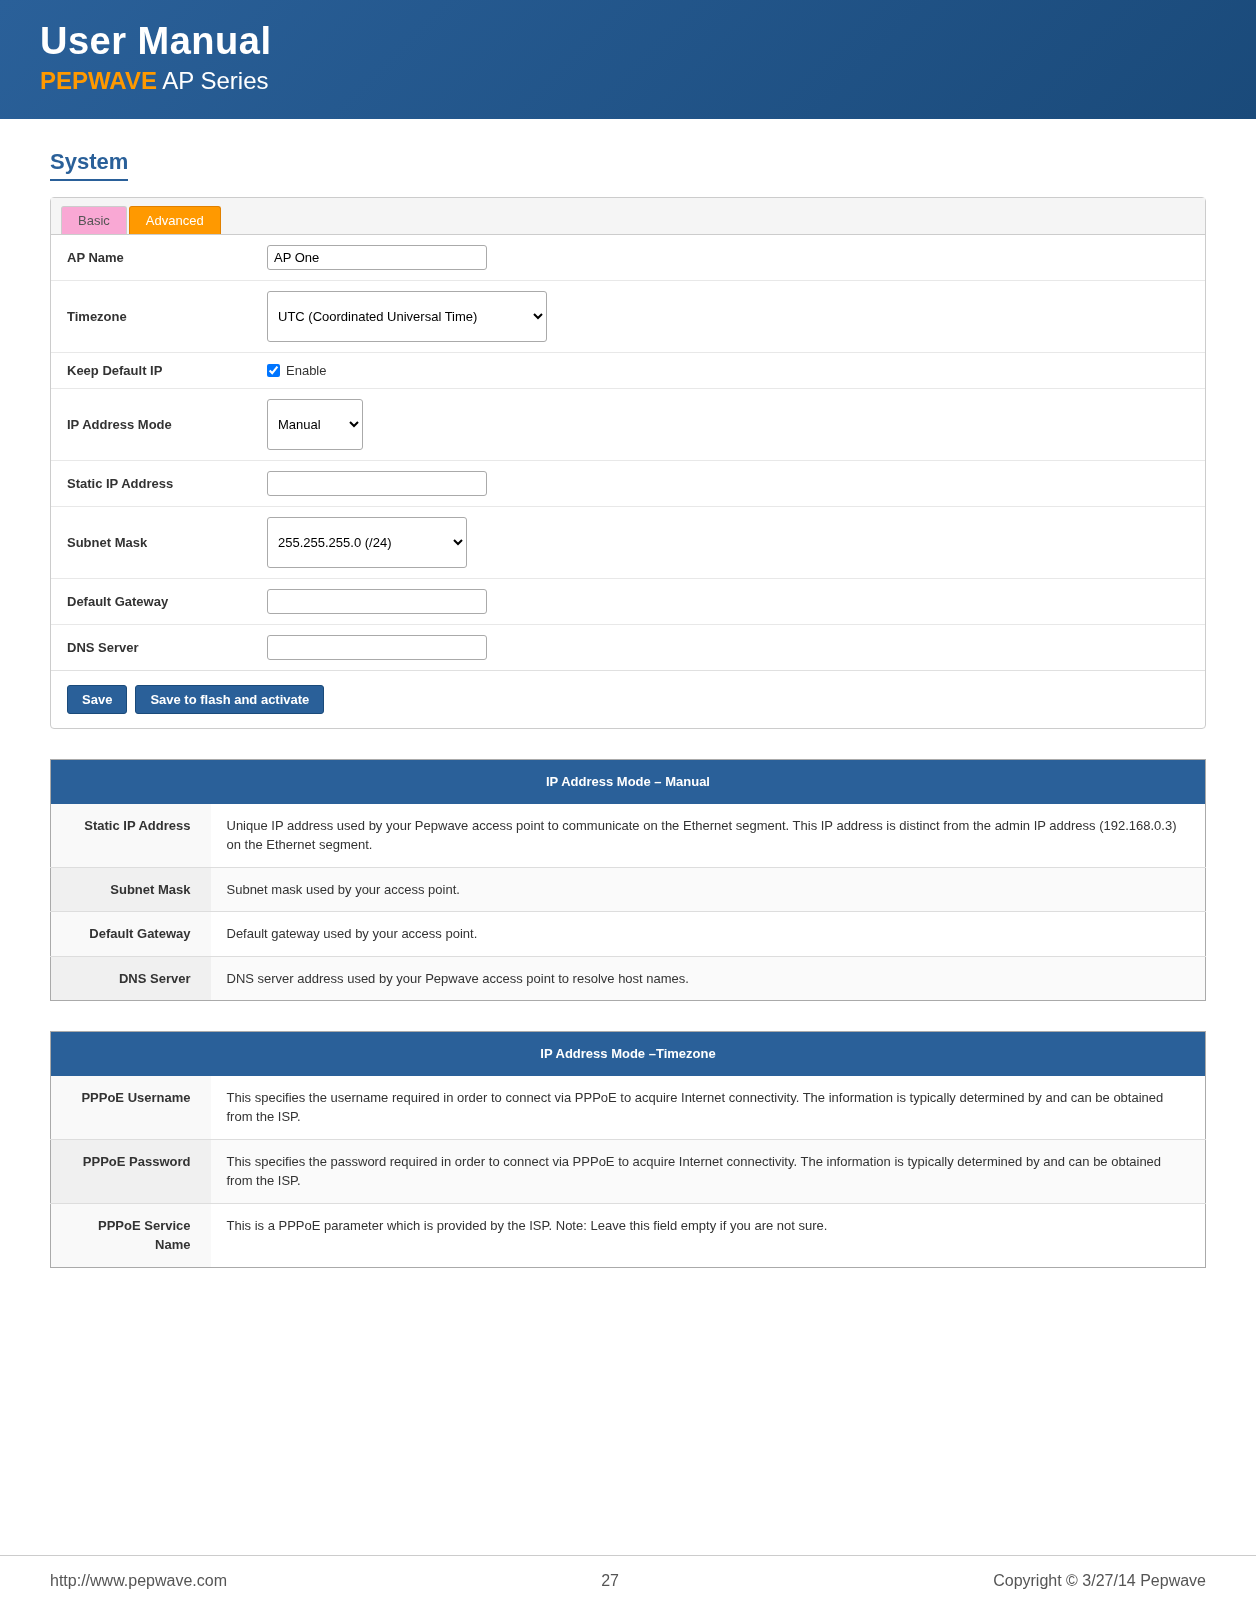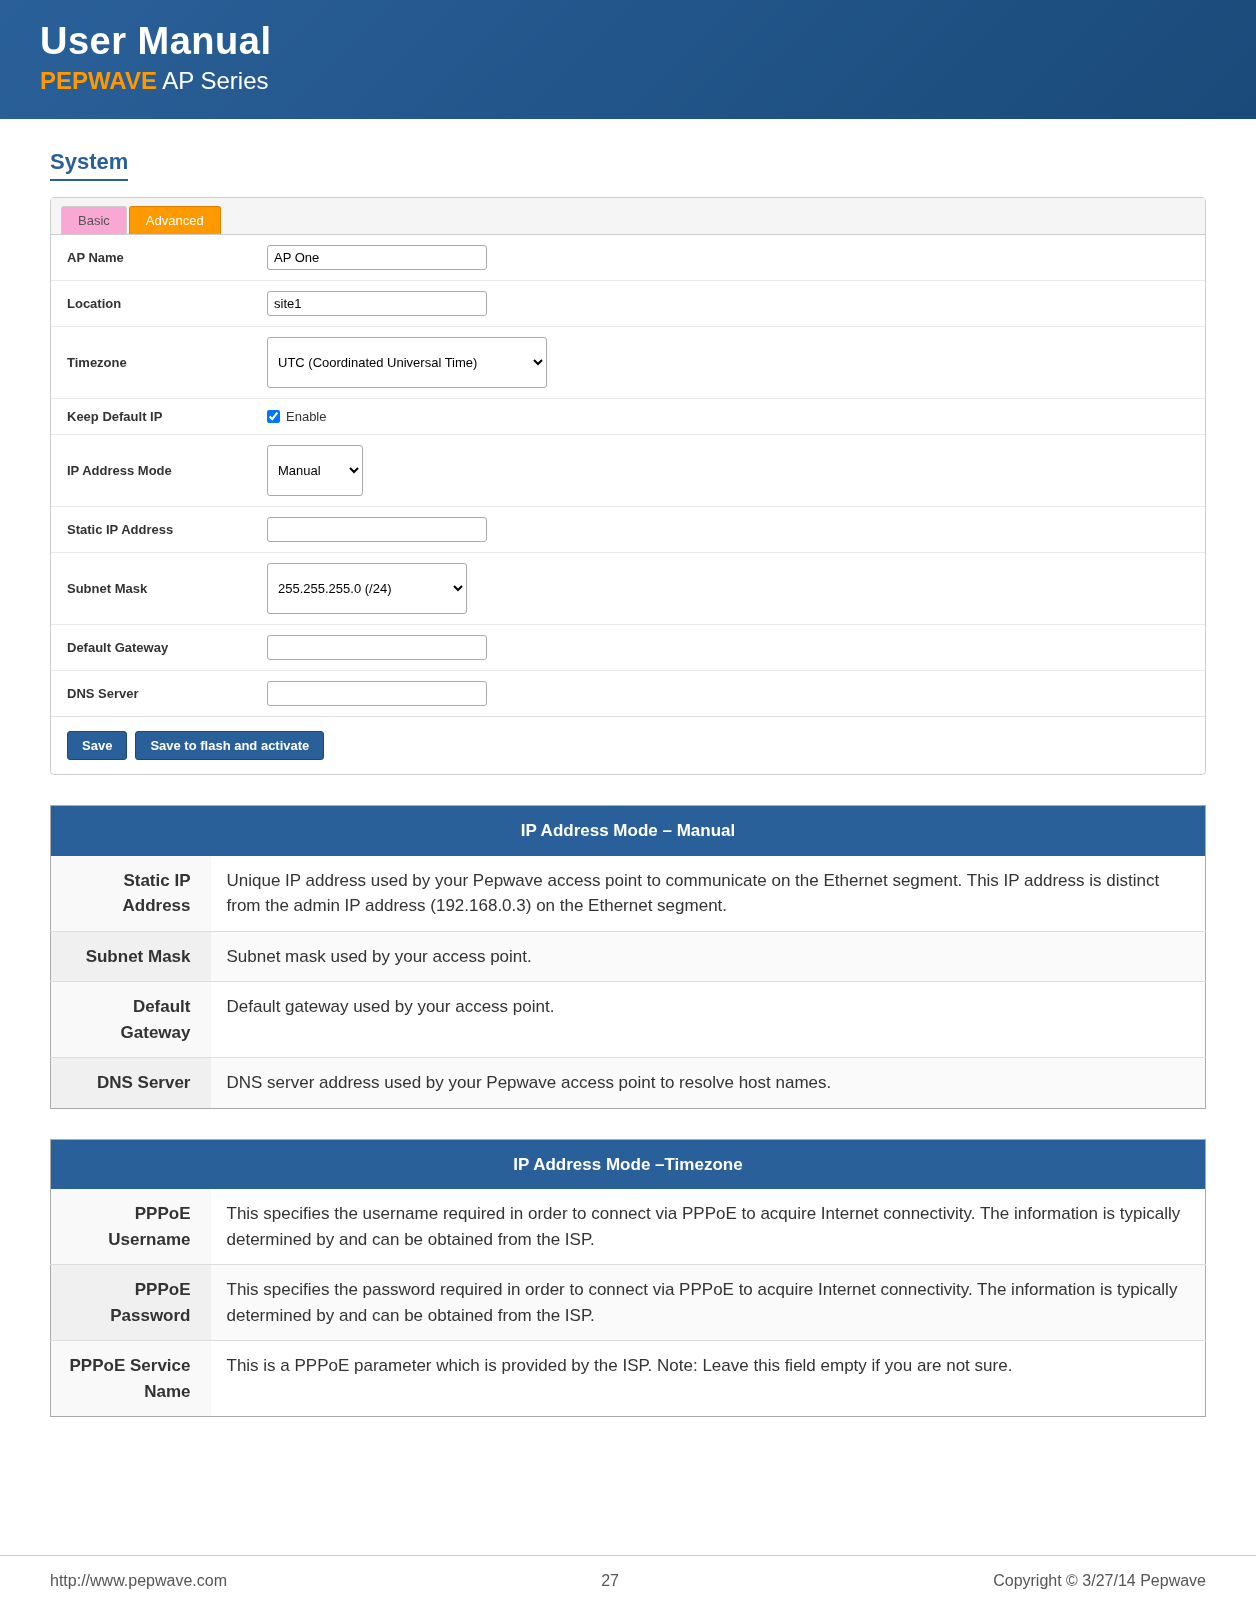--- a/index.html
+++ b/index.html
@@ -179,21 +179,21 @@
       color: white;
       text-align: center;
       padding: 10px;
       font-weight: bold;
       font-size: 14px;
     }
     .ref-table td {
       padding: 12px 16px;
       vertical-align: top;
       border-bottom: 1px solid #ddd;
-      font-size: 17px;
+      font-size: 13px;
       line-height: 1.5;
     }
     .ref-table tr:last-child td {
       border-bottom: none;
     }
     .ref-table .col-label {
       width: 160px;
       font-weight: bold;
       text-align: right;
       padding-right: 20px;
@@ -248,26 +248,20 @@
 
     <div class="form-body">
 
       <div class="form-row">
         <div class="form-label">AP Name</div>
         <div class="form-control-area">
           <input type="text" class="form-input" value="AP One" style="">
         </div>
       </div>
 
-      <div class="form-row">
-        <div class="form-label">Location</div>
-        <div class="form-control-area">
-          <input type="text" class="form-input" value="site1" style="">
-        </div>
-      </div>
 
       <div class="form-row">
         <div class="form-label">Timezone</div>
         <div class="form-control-area">
           <select class="form-select form-select-wide">
             <option>UTC (Coordinated Universal Time)</option>
           </select>
         </div>
       </div>
 

